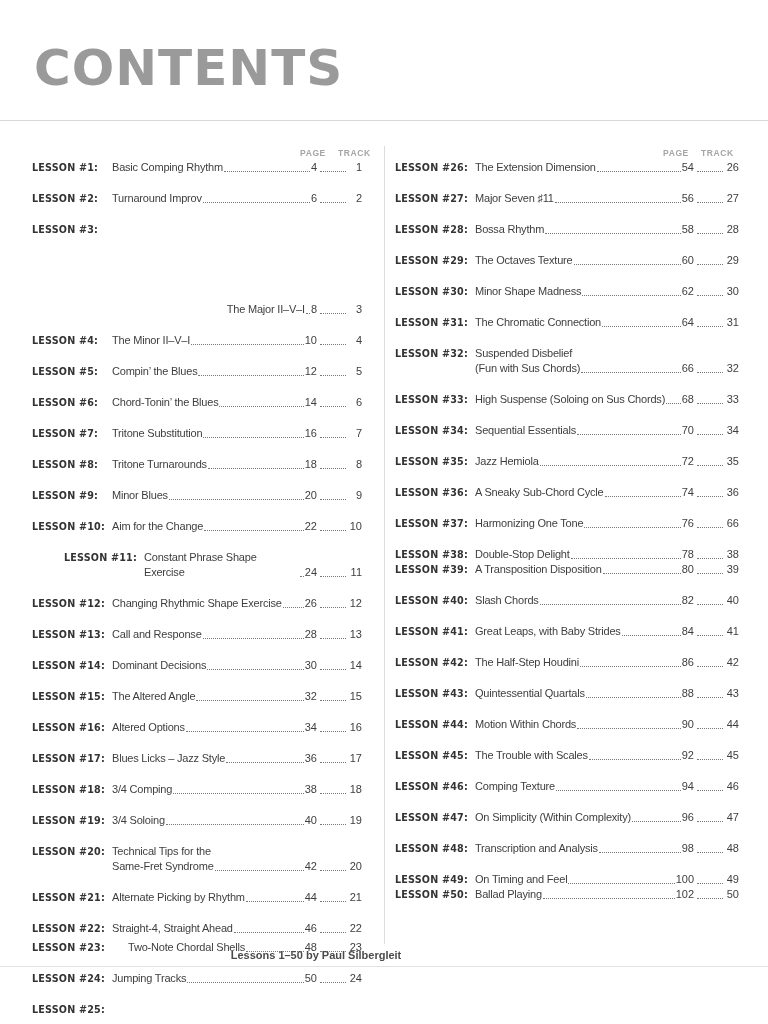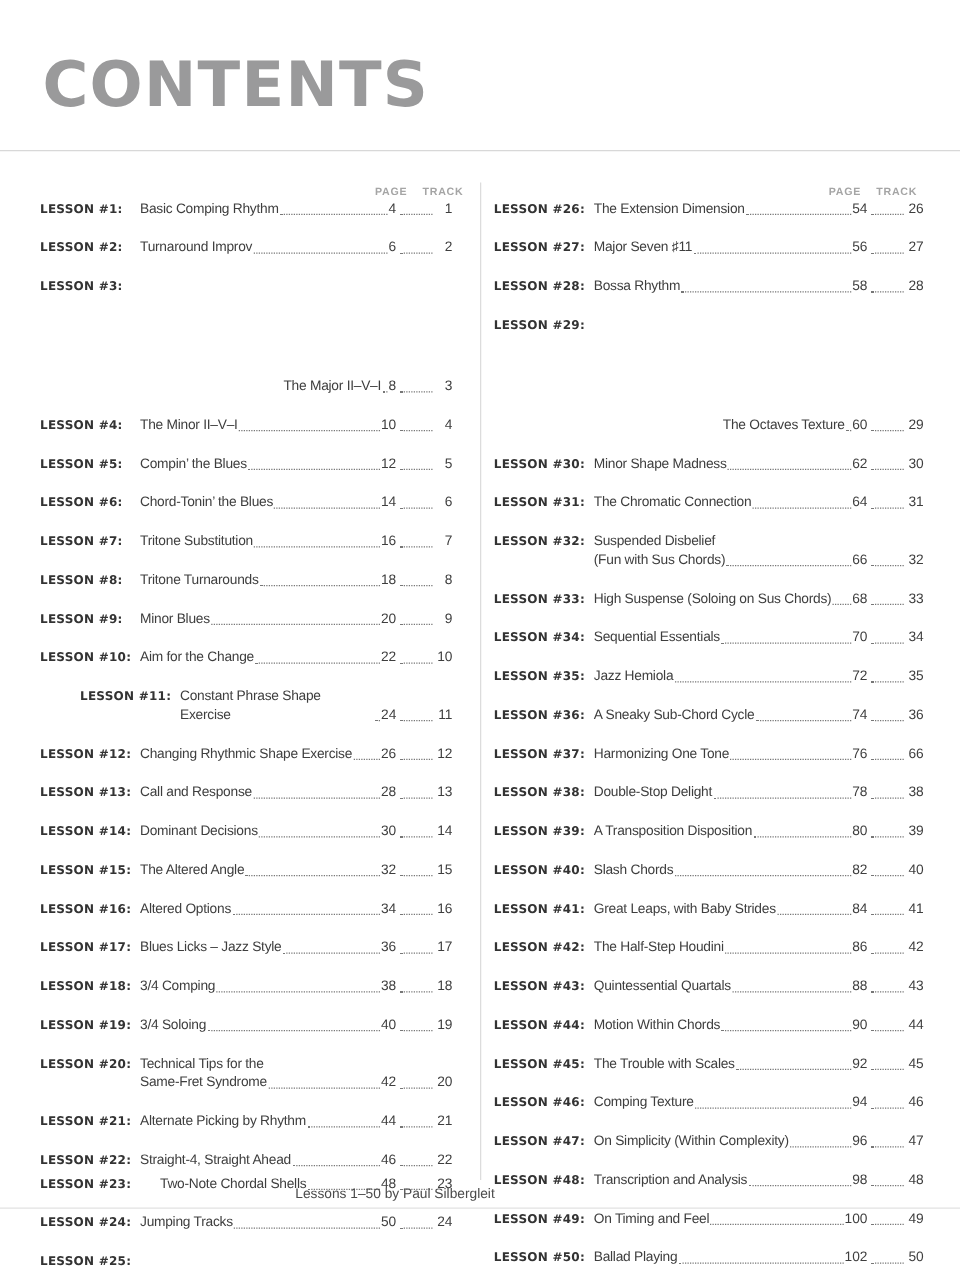--- a/index.html
+++ b/index.html
@@ -19,21 +19,21 @@
     .col-right .h-page { left: 268px; }
     .col-right .h-track { left: 306px; }
     .entry { position: relative; display: flex; align-items: flex-end; font-size: 11px; line-height: 15px; }
     .entry .label { width: 80px; flex: 0 0 80px; font-family: "DejaVu Sans", sans-serif; font-weight: bold; font-size: 9.6px; color: #333; letter-spacing: 0.2px; align-self: flex-start; }
     .entry .title-wrap { flex: 1; display: flex; align-items: flex-end; min-width: 0; }
     .entry .lesson-title { white-space: pre-line; color: #3e3e3e; font-size: 11px; letter-spacing: -0.2px; }
     .entry .leader { flex: 1; border-bottom: 1px dotted #777; margin: 0 1px 3px 1px; min-width: 4px; }
     .entry .page { color: #3e3e3e; text-align: right; }
     .entry .leader2 { width: 26px; flex: 0 0 auto; border-bottom: 1px dotted #777; margin: 0 2px 3px 3px; }
     .entry .track { width: 14px; text-align: right; color: #3e3e3e; }
-    .footer { position: absolute; left: 0; width: 632px; top: 949px; text-align: center; font-size: 11px; color: #4a4a4a; }
+    .footer { position: absolute; left: 0; width: 632px; top: 949px; text-align: center; font-size: 11px; color: #4a4a4a; font-weight: bold; }
   </style>
 </head>
 <body>
 
 <h1 class="title">CONTENTS</h1>
 <div class="top-rule"></div>
 
 <div class="column col-left">
   <div class="col-header">
     <span class="h-page">PAGE</span>
@@ -318,21 +318,21 @@
       <div class="entry" style="margin-bottom: 16px;">
         <span class="label">LESSON #28:</span>
         <span class="title-wrap">
           <span class="lesson-title">Bossa Rhythm</span>
           <span class="leader"></span>
           <span class="page">58</span>
           <span class="leader2"></span>
           <span class="track">28</span>
         </span>
       </div>
-      <div class="entry" style="margin-bottom: 16px; flex-direction: column;">
+      <div class="entry" style="margin-bottom: 16px;">
         <span class="label">LESSON #29:</span>
         <span class="title-wrap">
           <span class="lesson-title">The Octaves Texture</span>
           <span class="leader"></span>
           <span class="page">60</span>
           <span class="leader2"></span>
           <span class="track">29</span>
         </span>
       </div>
       <div class="entry" style="margin-bottom: 16px;">
@@ -409,21 +409,21 @@
       <div class="entry" style="margin-bottom: 16px;">
         <span class="label">LESSON #37:</span>
         <span class="title-wrap">
           <span class="lesson-title">Harmonizing One Tone</span>
           <span class="leader"></span>
           <span class="page">76</span>
           <span class="leader2"></span>
           <span class="track">66</span>
         </span>
       </div>
-      <div class="entry" style="margin-bottom: 16px;">
+      <div class="entry" style="">
         <span class="label">LESSON #38:</span>
         <span class="title-wrap">
           <span class="lesson-title">Double-Stop Delight</span>
           <span class="leader"></span>
           <span class="page">78</span>
           <span class="leader2"></span>
           <span class="track">38</span>
         </span>
       </div>
       <div class="entry" style="margin-bottom: 16px;">
@@ -519,21 +519,21 @@
       <div class="entry" style="margin-bottom: 16px;">
         <span class="label">LESSON #48:</span>
         <span class="title-wrap">
           <span class="lesson-title">Transcription and Analysis</span>
           <span class="leader"></span>
           <span class="page">98</span>
           <span class="leader2"></span>
           <span class="track">48</span>
         </span>
       </div>
-      <div class="entry" style="margin-bottom: 16px;">
+      <div class="entry" style="">
         <span class="label">LESSON #49:</span>
         <span class="title-wrap">
           <span class="lesson-title">On Timing and Feel</span>
           <span class="leader"></span>
           <span class="page">100</span>
           <span class="leader2"></span>
           <span class="track">49</span>
         </span>
       </div>
       <div class="entry" style="margin-bottom: 16px;">

